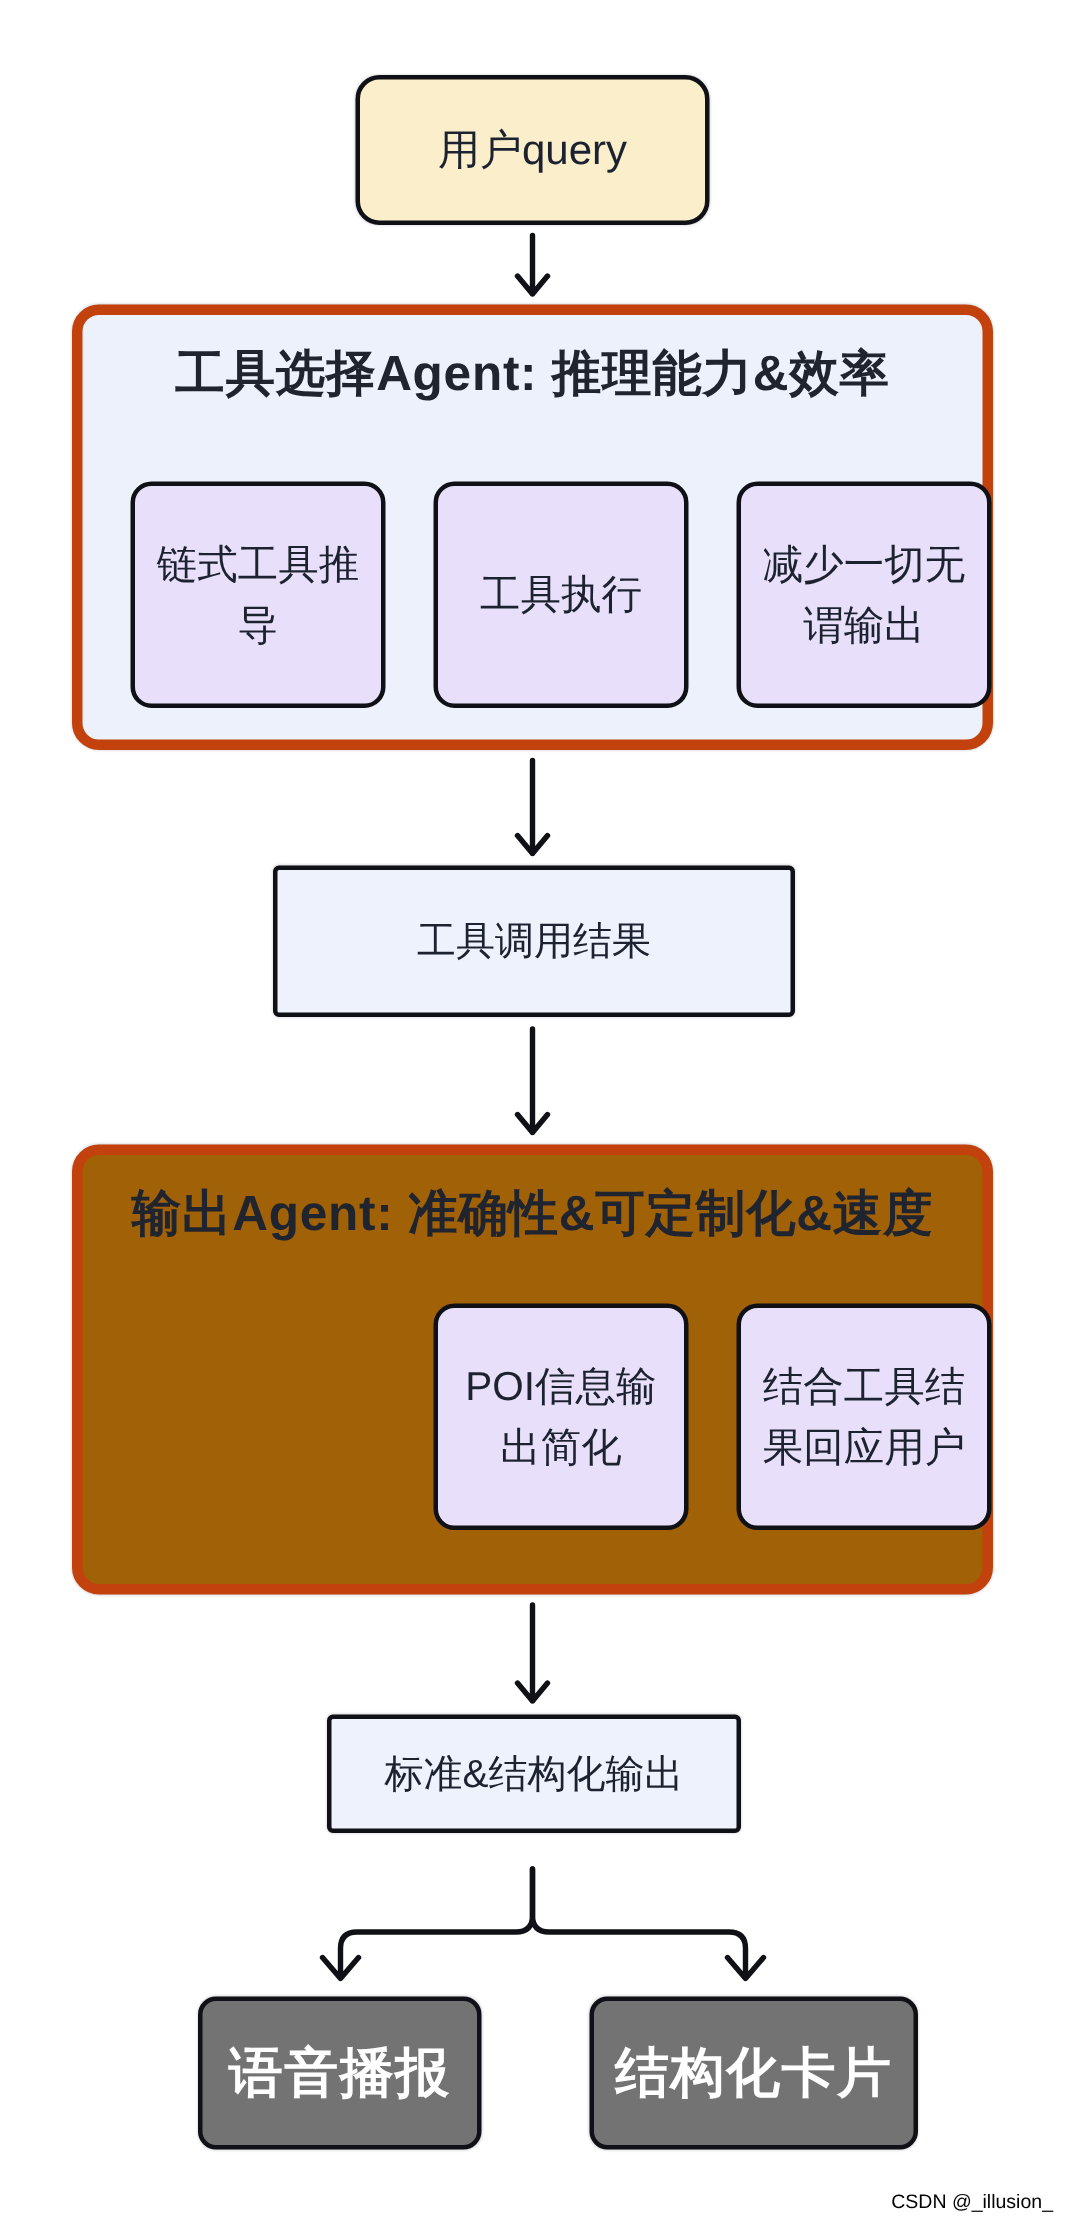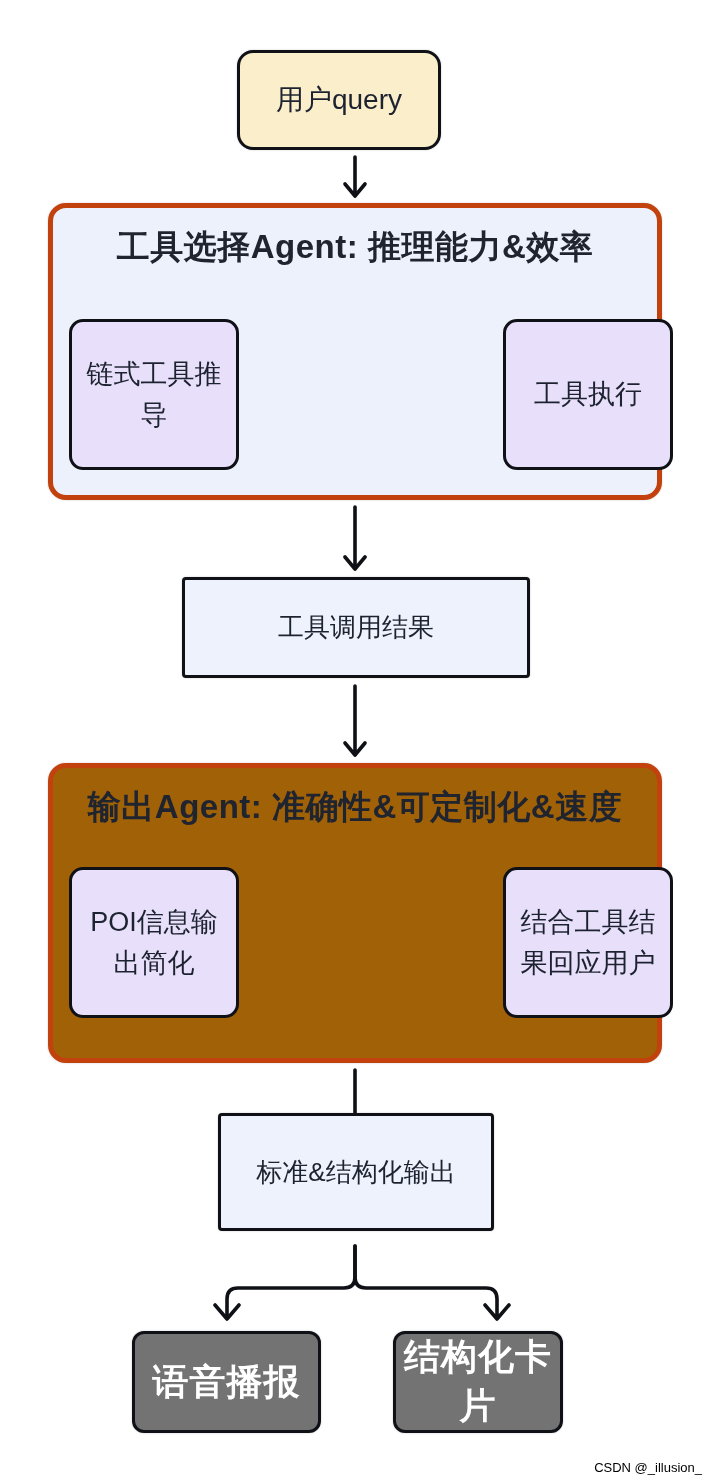--- a/index.html
+++ b/index.html
@@ -31,30 +31,30 @@
   .arrow-path {
     stroke: #0f1116;
     stroke-width: 3.6;
     fill: none;
     stroke-linecap: round;
     stroke-linejoin: round;
   }
   
   .query-box {
     left: 237px; top: 50px;
-    width: 204px; height: 100px;
+    width: 236px; height: 100px;
     background: #fbeeca;
     border-radius: 16px;
     font-size: 28px;
   }
   
   .agent-container {
     position: absolute;
     box-sizing: border-box;
-    border: 5px solid #c2410c;
+    border: 7px solid #c2410c;
     border-radius: 18px;
     z-index: 2;
     box-shadow: 0 0 2px rgba(40,40,60,0.25);
   }
   .agent-blue {
     left: 48px; top: 203px;
     width: 614px; height: 297px;
     background: #ecf1fb;
   }
   .agent-green {
@@ -65,24 +65,24 @@
   .agent-title {
     margin-top: 17px;
     text-align: center;
     font-size: 33px;
     font-weight: bold;
     letter-spacing: 0.5px;
     color: #20242f;
   }
   .agent-row {
     position: absolute;
-    left: 16px;
+    left: 6px;
     width: 100%;
     display: flex;
-    justify-content: space-between;
+    justify-content: flex-end;
     gap: 32px;
   }
   .agent-blue .agent-row { top: 111px; }
   .agent-green .agent-row { top: 99px; }
   .sub-box {
     box-sizing: border-box;
     width: 170px; height: 151px;
     background: #e8e0fb;
     border: 3px solid #0f1116;
     border-radius: 14px;
@@ -94,32 +94,32 @@
     line-height: 1.5;
     padding: 6px 10px;
   }
   
   .result-box {
     background: #edf2fc;
     border-radius: 4px;
     font-size: 26px;
   }
   .result-1 { left: 182px; top: 577px; width: 348px; height: 101px; }
-  .result-2 { left: 218px; top: 1113px; width: 276px; height: 118px; }
+  .result-2 { left: 218px; top: 1143px; width: 276px; height: 79px; }
   
   .output-box {
     background: #737373;
     border-radius: 12px;
     color: #ffffff;
     font-size: 36px;
     font-weight: bold;
     letter-spacing: 1px;
   }
   .output-left  { left: 132px; top: 1331px; width: 189px; height: 102px; }
-  .output-right { left: 393px; top: 1331px; width: 170px; height: 102px; }
+  .output-right { left: 393px; top: 1331px; width: 219px; height: 102px; }
   
   .watermark {
     position: absolute;
     right: 8px;
     top: 1460px;
     font-size: 13px;
     color: #000000;
     z-index: 3;
   }
 </style>
@@ -143,20 +143,23 @@
 
   <div class="agent-container agent-blue">
     <div class="agent-title">工具选择Agent: 推理能力&amp;效率</div>
     <div class="agent-row">
       <div class="sub-box">
         <span>链式工具推导</span>
       </div>
       <div class="sub-box">
         <span>工具执行</span>
       </div>
+      <div class="sub-box">
+        <span>减少一切无谓输出</span>
+      </div>
     </div>
   </div>
 
   <div class="node result-box result-1">
     <span>工具调用结果</span>
   </div>
 
   <div class="agent-container agent-green">
     <div class="agent-title">输出Agent: 准确性&amp;可定制化&amp;速度</div>
     <div class="agent-row">

